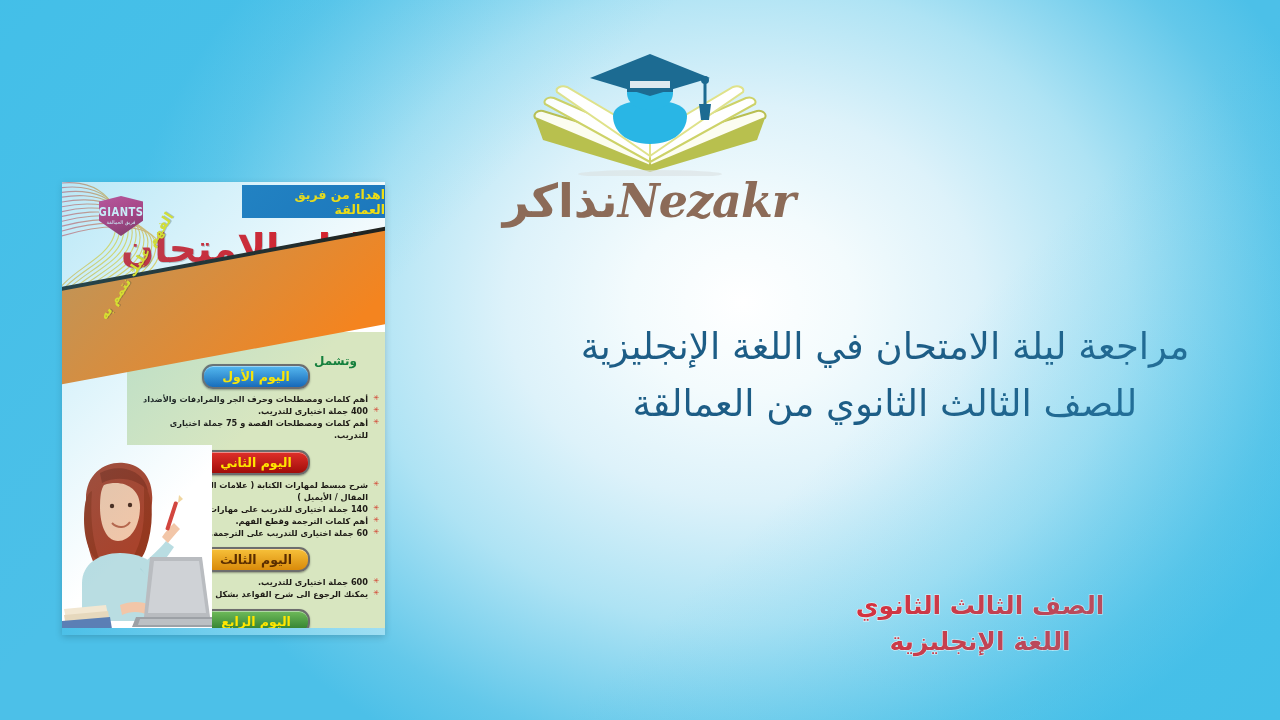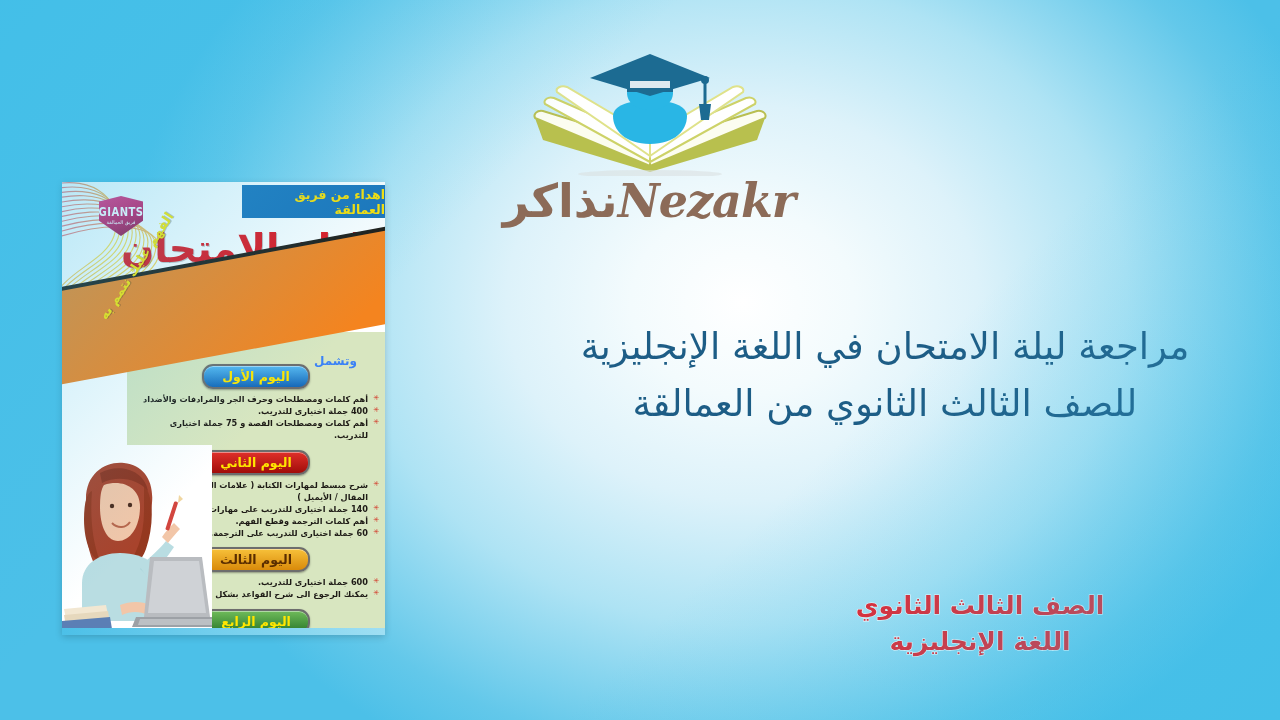--- a/index.html
+++ b/index.html
@@ -105,21 +105,21 @@
     position:absolute;left:-18px;top:108px;width:400px;height:8px;
     background:#1f1a14;transform:rotate(-10.5deg);transform-origin:left top;
   }
   .band-label{
     position:absolute;left:34px;top:132px;
     color:#ffe800;font-size:13px;font-weight:bold;direction:rtl;white-space:nowrap;
     transform:rotate(-57deg);transform-origin:left top;
     text-shadow:1px 1px 0 rgba(0,0,0,.25);
   }
   .w-shamel{
-    position:absolute;right:28px;top:172px;color:#3b82f6;font-size:12px;font-weight:bold;
+    position:absolute;right:28px;top:172px;color:#15803d;font-size:12px;font-weight:bold;
     direction:rtl;z-index:5;
   }
 
   
   .green-panel{
     position:absolute;right:0;top:150px;width:258px;height:303px;
     background:#d8e6c0;direction:rtl;
   }
   .green-panel:before{
     content:"";position:absolute;left:0;top:0;width:0;height:0;

